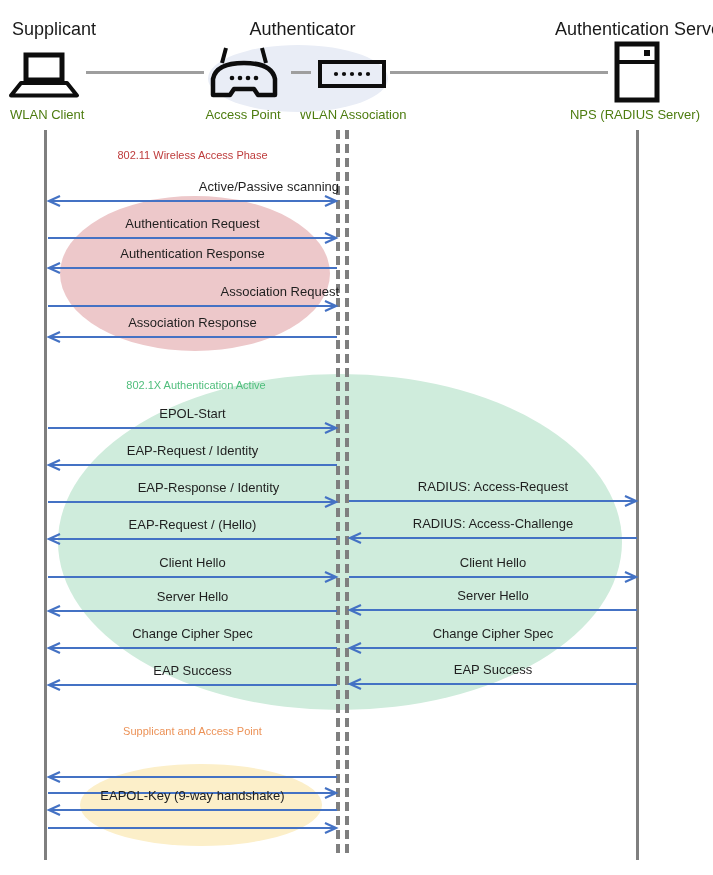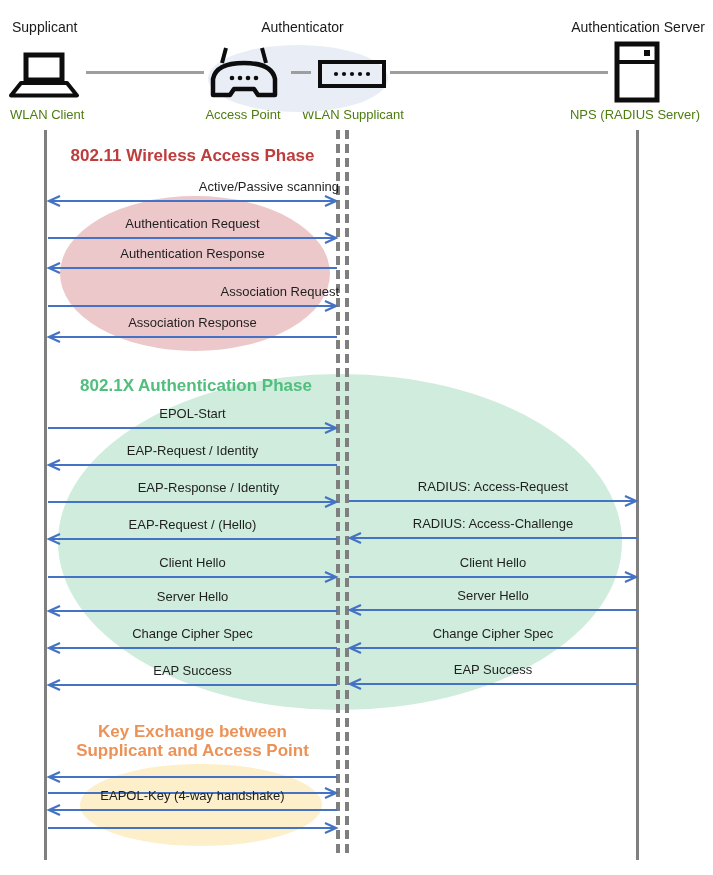--- a/index.html
+++ b/index.html
@@ -2,34 +2,34 @@
 <html><head>
 <meta charset="utf-8">
 <style>
   html,body{margin:0;padding:0;background:#ffffff;}
   #canvas{
     position:relative;width:713px;height:875px;background:#ffffff;overflow:hidden;
     font-family:"Liberation Sans",sans-serif;
   }
   .abs{position:absolute;}
   
-  .actor-label{font-size:14px;color:#1a1a1a;white-space:nowrap;}
+  .actor-label{font-size:18px;color:#1a1a1a;white-space:nowrap;}
   .node-label{font-size:13px;color:#4d7c0f;white-space:nowrap;}
   .center{text-align:center;}
   .right{text-align:right;}
   .connector{height:3px;background:#9e9e9e;top:71px;z-index:2;}
   .ellipse{border-radius:50%;z-index:1;}
   
   .lifeline-solid{width:3px;background:#7f7f7f;top:130px;height:730px;z-index:2;}
   .lifeline-dashed{
     width:4px;top:130px;height:727px;z-index:2;
     background:repeating-linear-gradient(to bottom,#7f7f7f 0 9px,transparent 9px 14px);
   }
   
-  .phase-title{font-size:17px;font-weight:700;z-index:3;line-height:19px;}
+  .phase-title{font-size:11px;font-weight:400;z-index:3;line-height:19px;}
   
   .msg-label{
     position:absolute;font-size:13px;color:#1f1f1f;text-align:center;
     white-space:nowrap;z-index:4;
   }
   .msg-arrow{position:absolute;z-index:4;overflow:visible;}
   svg{display:block;}
 </style>
 </head>
 <body>
@@ -71,36 +71,35 @@
   </svg>
 
   <svg class="abs" style="left:614px;top:41px;z-index:3;" width="46" height="62" viewBox="0 0 46 62">
     <rect x="3" y="3" width="40" height="56" fill="none" stroke="#0d0d0d" stroke-width="5"></rect>
     <line x1="4" y1="21" x2="42" y2="21" stroke="#0d0d0d" stroke-width="4"></line>
     <rect x="30" y="9" width="6" height="6" fill="#0d0d0d"></rect>
   </svg>
 
   <div class="abs node-label" style="left:10px;top:107px;">WLAN Client</div>
   <div class="abs node-label center" style="left:193px;top:107px;width:100px;">Access Point</div>
-  <div class="abs node-label center" style="left:297px;top:107px;width:112px;">WLAN Supplicant</div>
+  <div class="abs node-label center" style="left:297px;top:107px;width:112px;">WLAN Association</div>
   <div class="abs node-label center" style="left:560px;top:107px;width:150px;">NPS (RADIUS Server)</div>
 
   <div class="abs lifeline-solid" style="left:44px;"></div>
   <div class="abs lifeline-dashed" style="left:336px;"></div>
   <div class="abs lifeline-dashed" style="left:345px;"></div>
   <div class="abs lifeline-solid" style="left:636px;"></div>
 
   <div class="abs ellipse" style="left: 60px; top: 196px; width: 270px; height: 155px; background: rgb(237, 200, 202);"></div>
   <div class="abs ellipse" style="left: 58px; top: 374px; width: 564px; height: 336px; background: rgb(207, 236, 220);"></div>
   <div class="abs ellipse" style="left: 80px; top: 764px; width: 242px; height: 82px; background: rgb(252, 239, 201);"></div>
 
   <div class="abs phase-title center" style="left: 46px; top: 146px; width: 293px; color: rgb(190, 60, 60);">802.11 Wireless Access Phase</div>
-  <div class="abs phase-title center" style="left: 46px; top: 376px; width: 300px; color: rgb(80, 190, 124);">802.1X Authentication Phase</div>
+  <div class="abs phase-title center" style="left: 46px; top: 376px; width: 300px; color: rgb(80, 190, 124);">802.1X Authentication Active</div>
   <div class="abs phase-title center" style="left: 46px; top: 722px; width: 293px; color: rgb(236, 146, 87);">
-    <div>Key Exchange between</div>
     <div>Supplicant and Access Point</div>
   </div>
 
   <div id="messages">
       <div class="msg-label" style="left: 46px; width: 293px; top: 179px; text-align: right;">Active/Passive scanning</div>
       <svg width="293" height="16" viewBox="0 0 293 16" class="msg-arrow" style="left: 46px; top: 193px;">
         <line x1="4" x2="289" y1="8" y2="8" stroke="#4472C4" stroke-width="2.2"></line>
         <polyline points="279,3 290,8 279,13" fill="none" stroke="#4472C4" stroke-width="2.2" stroke-linejoin="miter"></polyline>
         <polyline points="14,3 3,8 14,13" fill="none" stroke="#4472C4" stroke-width="2.2" stroke-linejoin="miter"></polyline>
       </svg>
@@ -195,21 +194,21 @@
         <polyline points="14,3 3,8 14,13" fill="none" stroke="#4472C4" stroke-width="2.2" stroke-linejoin="miter"></polyline>
       </svg>
       <svg width="293" height="16" viewBox="0 0 293 16" class="msg-arrow" style="left: 46px; top: 769px;">
         <line x1="4" x2="291" y1="8" y2="8" stroke="#4472C4" stroke-width="2.2"></line>
         <polyline points="14,3 3,8 14,13" fill="none" stroke="#4472C4" stroke-width="2.2" stroke-linejoin="miter"></polyline>
       </svg>
       <svg width="293" height="16" viewBox="0 0 293 16" class="msg-arrow" style="left: 46px; top: 785px;">
         <line x1="2" x2="289" y1="8" y2="8" stroke="#4472C4" stroke-width="2.2"></line>
         <polyline points="279,3 290,8 279,13" fill="none" stroke="#4472C4" stroke-width="2.2" stroke-linejoin="miter"></polyline>
       </svg>
-      <div class="msg-label" style="left: 46px; width: 293px; top: 788px;">EAPOL-Key (4-way handshake)</div>
+      <div class="msg-label" style="left: 46px; width: 293px; top: 788px;">EAPOL-Key (9-way handshake)</div>
       <svg width="293" height="16" viewBox="0 0 293 16" class="msg-arrow" style="left: 46px; top: 802px;">
         <line x1="4" x2="291" y1="8" y2="8" stroke="#4472C4" stroke-width="2.2"></line>
         <polyline points="14,3 3,8 14,13" fill="none" stroke="#4472C4" stroke-width="2.2" stroke-linejoin="miter"></polyline>
       </svg>
       <svg width="293" height="16" viewBox="0 0 293 16" class="msg-arrow" style="left: 46px; top: 820px;">
         <line x1="2" x2="289" y1="8" y2="8" stroke="#4472C4" stroke-width="2.2"></line>
         <polyline points="279,3 290,8 279,13" fill="none" stroke="#4472C4" stroke-width="2.2" stroke-linejoin="miter"></polyline>
       </svg>
     </div>
 

